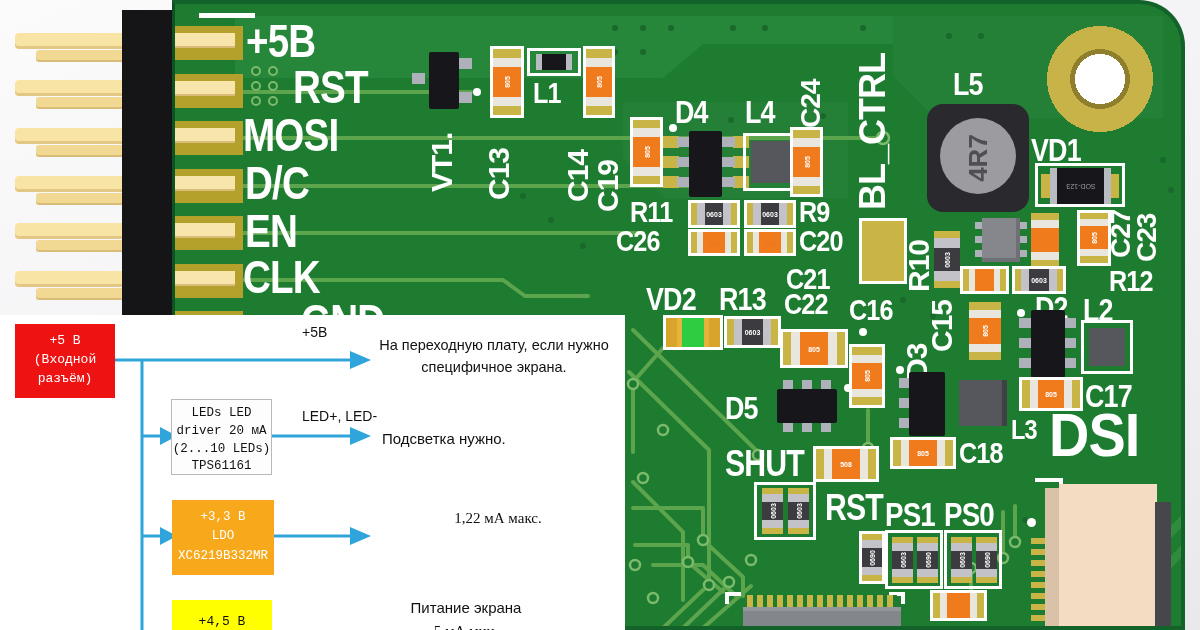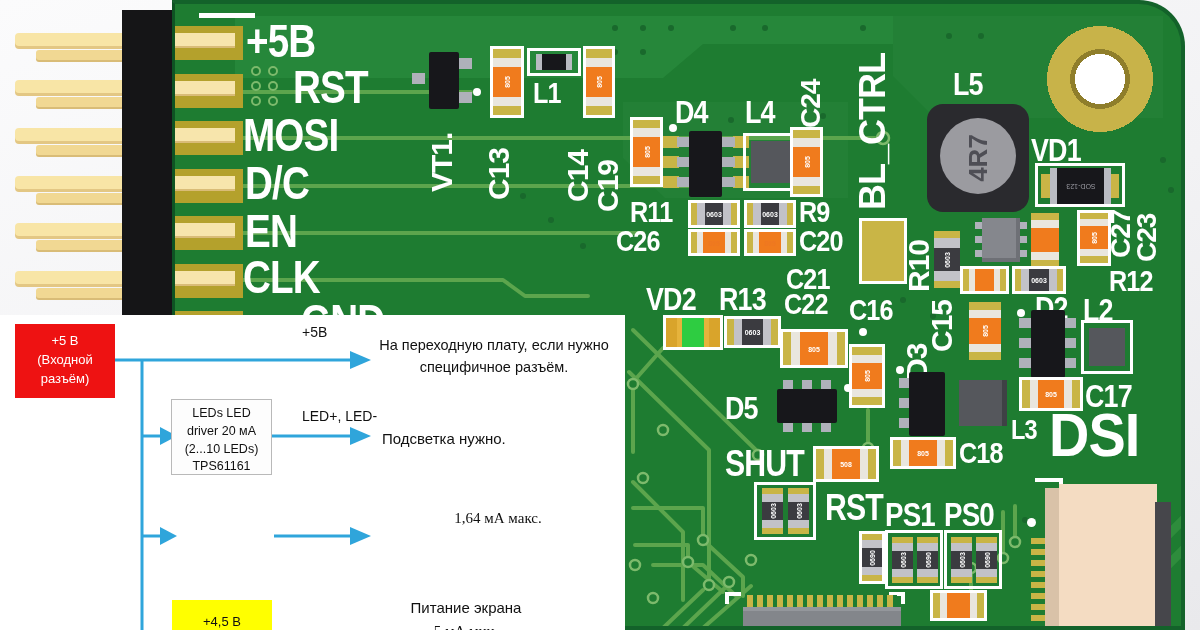--- a/index.html
+++ b/index.html
@@ -58,21 +58,21 @@
   .ffcbody{position:absolute;background:#83868B;box-shadow:inset 0 4px 0 #94979C;}
   .fingers{position:absolute;background:repeating-linear-gradient(180deg,#C9B546 0 6px,#1E7C31 6px 11px);}
   .brkt{position:absolute;width:16px;height:12px;border-left:4px solid #fff;border-top:4px solid #fff;box-sizing:border-box;}
   .brkt.r{border-left:none;border-right:4px solid #fff;}
   .brkt2{position:absolute;width:28px;height:22px;border-top:4px solid #fff;border-right:4px solid #fff;box-sizing:border-box;}
   .wdot{position:absolute;width:9px;height:9px;border-radius:50%;background:#fff;}
   .wline{position:absolute;background:#fff;}
   
   .panel{position:absolute;left:0;top:315px;width:625px;height:315px;background:#fff;overflow:hidden;}
   .pani{position:absolute;left:0;top:-315px;width:1200px;height:630px;}
-  .fbox{position:absolute;box-sizing:border-box;text-align:center;}
+  .fbox{position:absolute;box-sizing:border-box;text-align:center;font-family:Liberation Mono, monospace;}
   .fbox div{pointer-events:none;}
   .redbox{background:#EE1212;color:#fff;font-size:13px;line-height:1.45;padding-top:8px;}
   .whitebox{background:#fdfdfd;border:1px solid #b9b9b9;color:#111;font-size:12.5px;line-height:1.42;padding-top:5px;}
   .orangebox{background:#F8A91B;color:#fff;font-size:12.5px;line-height:1.55;padding-top:8px;}
   .yellowbox{background:#FFFF00;color:#111;font-size:13px;padding-top:14px;}
   .ftext{position:absolute;color:#111;font-size:15px;line-height:1.5;}
   .fnet{position:absolute;color:#111;font-size:14px;}
   .serif{font-family:"Liberation Serif",serif;}
   svg{position:absolute;left:0;top:0;}
 </style>
@@ -465,34 +465,39 @@
       </svg>
 
       <div class="fbox redbox" style="left:15px;top:324px;width:100px;height:74px">
         <div>+5 В</div>
         <div>(Входной</div>
         <div>разъём)</div>
       </div>
       <div class="fnet" style="left:302px;top:324px">+5В</div>
       <div class="ftext" style="left:378px;top:335px;width:232px;text-align:center;font-size:14.5px">
         <div>На переходную плату, если нужно</div>
-        <div>специфичное разъём.</div>
+        <div>специфичное экрана.</div>
       </div>
 
       <div class="fbox whitebox" style="left:171px;top:399px;width:101px;height:76px">
         <div>LEDs LED</div>
         <div>driver 20 мА</div>
         <div>(2...10 LEDs)</div>
         <div>TPS61161</div>
       </div>
       <div class="fnet" style="left:302px;top:408px">LED+, LED-</div>
       <div class="ftext" style="left:382px;top:428px">Подсветка нужно.</div>
 
+      <div class="fbox orangebox" style="left:172px;top:500px;width:102px;height:75px">
+        <div>+3,3 В</div>
+        <div>LDO</div>
+        <div>XC6219B332MR</div>
+      </div>
       <div class="ftext" style="left:392px;top:507px;width:212px;text-align:center">
-        <div class="serif">1,64 мА макс.</div>
+        <div class="serif">1,22 мА макс.</div>
       </div>
 
       <div class="fbox yellowbox" style="left:172px;top:600px;width:100px;height:58px">
         <div>+4,5 В</div>
       </div>
       <div class="ftext" style="left:390px;top:597px;width:152px;text-align:center">
         <div>Питание экрана</div>
         <div class="serif">5 мА мин.</div>
       </div>
     </div>

